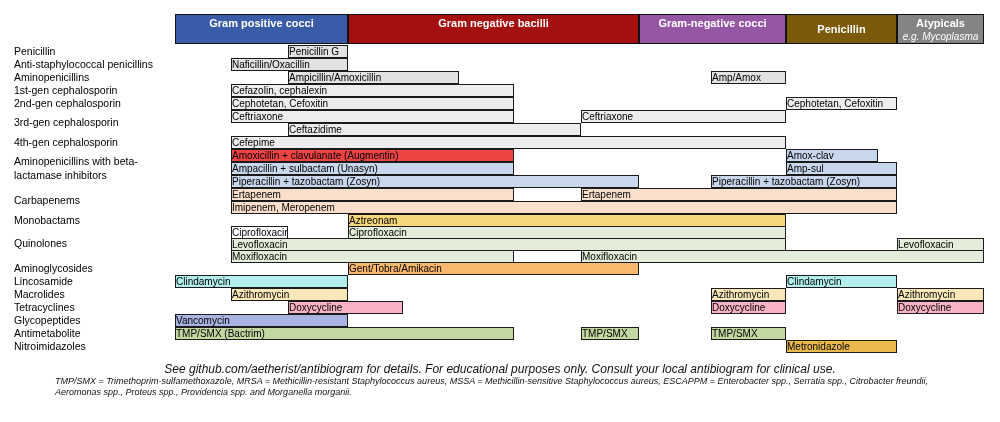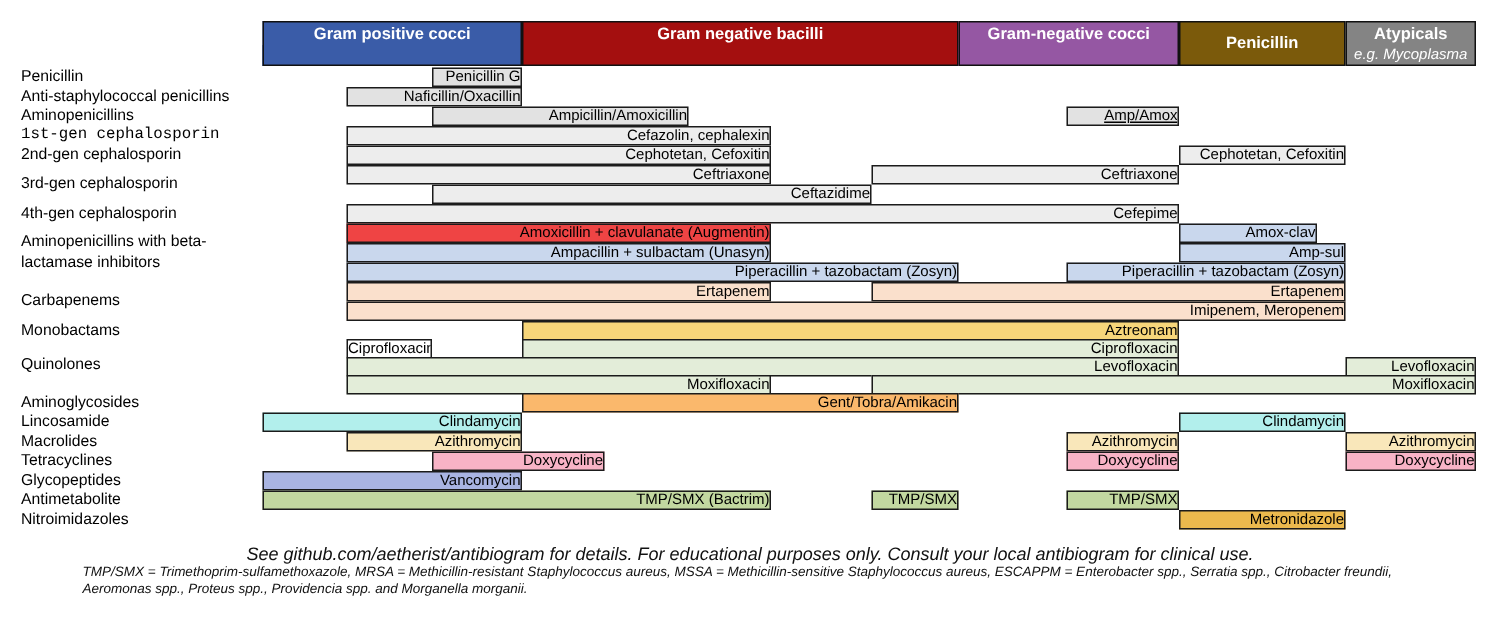--- a/index.html
+++ b/index.html
@@ -9,21 +9,21 @@
          border:1px solid #111;color:#fff;}
   .group-label{position:absolute;left:0;right:0;top:1px;height:15px;line-height:15px;
          text-align:center;font-weight:bold;font-size:11px;white-space:nowrap;}
   .group-label-mid{position:absolute;left:0;right:0;top:0;height:28px;line-height:28px;
          text-align:center;font-weight:bold;font-size:11px;}
   .group-sublabel{position:absolute;left:0;right:0;top:15px;height:13px;line-height:13px;
          text-align:center;font-style:italic;font-size:10px;white-space:nowrap;}
   .organism{position:absolute;top:30px;height:14px;line-height:13px;text-align:center;
          font-style:italic;font-size:10px;color:#fff;white-space:nowrap;box-sizing:border-box;}
   .bar{position:absolute;height:13px;box-sizing:border-box;border:1px solid #1b1b1b;
-       font-size:10px;line-height:11px;text-align:right;color:#000;white-space:nowrap;
+       font-size:10px;line-height:11px;text-align:left;color:#000;white-space:nowrap;
        overflow:hidden;}
   .rowlabel{position:absolute;left:14px;height:13px;line-height:13px;font-size:10.5px;
        color:#000;white-space:nowrap;}
   .rowlabel.twoline{line-height:13.5px;height:28px;}
   .footnote1{position:absolute;left:0;width:1000px;top:362px;text-align:center;
        font-size:12px;font-style:italic;color:#111;}
   .footnote2{position:absolute;left:55px;width:890px;top:376px;text-align:left;
        font-size:9px;font-style:italic;color:#111;line-height:10.5px;}
 </style>
 </head>
@@ -56,22 +56,22 @@
       <div class="group" style="left: 897px; width: 87px; background: rgb(132, 132, 132);">
         <div class="group-label">Atypicals</div>
         <div class="group-sublabel">e.g. Mycoplasma</div>
       </div>
       <div class="rowlabel" style="top: 45px; text-align: center;">Penicillin</div>
       <div class="bar" style="left: 288px; width: 60px; top: 45px; background: rgb(226, 226, 226);">Penicillin G</div>
       <div class="rowlabel" style="top: 58px;">Anti-staphylococcal penicillins</div>
       <div class="bar" style="left: 231px; width: 117px; top: 58px; background: rgb(226, 226, 226);">Naficillin/Oxacillin</div>
       <div class="rowlabel" style="top: 71px;">Aminopenicillins</div>
       <div class="bar" style="left: 288px; width: 171px; top: 71px; background: rgb(226, 226, 226);">Ampicillin/Amoxicillin</div>
-      <div class="bar" style="left: 711px; width: 75px; top: 71px; background: rgb(226, 226, 226); text-decoration: underline;">Amp/Amox</div>
-      <div class="rowlabel" style="top: 84px; font-family: Liberation Mono, monospace;">1st-gen cephalosporin</div>
+      <div class="bar" style="left: 711px; width: 75px; top: 71px; background: rgb(226, 226, 226);">Amp/Amox</div>
+      <div class="rowlabel" style="top: 84px;">1st-gen cephalosporin</div>
       <div class="bar" style="left: 231px; width: 283px; top: 84px; background: rgb(237, 237, 237);">Cefazolin, cephalexin</div>
       <div class="rowlabel" style="top: 97px;">2nd-gen cephalosporin</div>
       <div class="bar" style="left: 231px; width: 283px; top: 97px; background: rgb(237, 237, 237);">Cephotetan, Cefoxitin</div>
       <div class="bar" style="left: 786px; width: 111px; top: 97px; background: rgb(237, 237, 237);">Cephotetan, Cefoxitin</div>
       <div class="rowlabel" style="top: 116px;">3rd-gen cephalosporin</div>
       <div class="bar" style="left: 231px; width: 283px; top: 110px; background: rgb(237, 237, 237);">Ceftriaxone</div>
       <div class="bar" style="left: 581px; width: 205px; top: 110px; background: rgb(237, 237, 237);">Ceftriaxone</div>
       <div class="bar" style="left: 288px; width: 293px; top: 123px; background: rgb(237, 237, 237);">Ceftazidime</div>
       <div class="rowlabel" style="top: 136px;">4th-gen cephalosporin</div>
       <div class="bar" style="left: 231px; width: 555px; top: 136px; background: rgb(237, 237, 237);">Cefepime</div>

